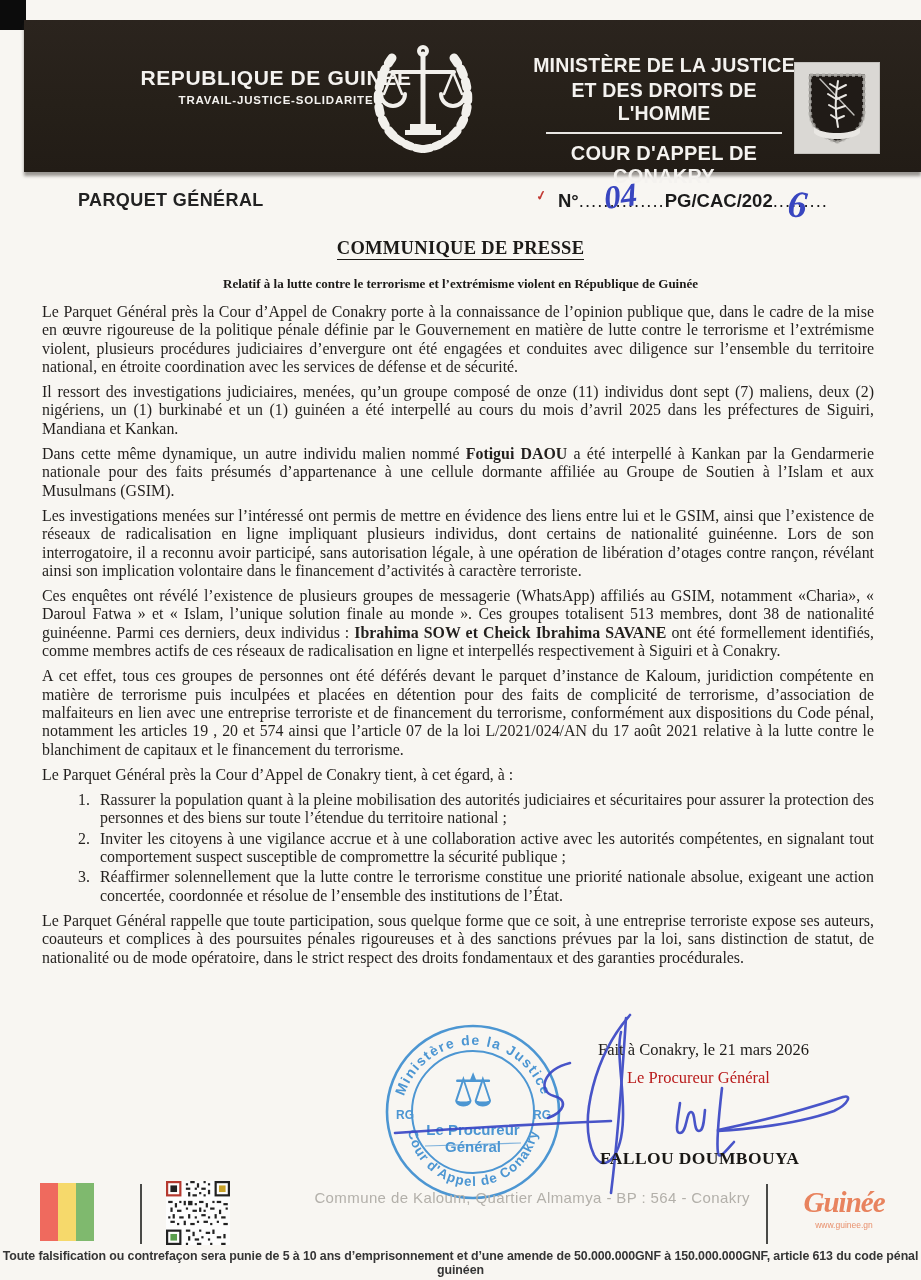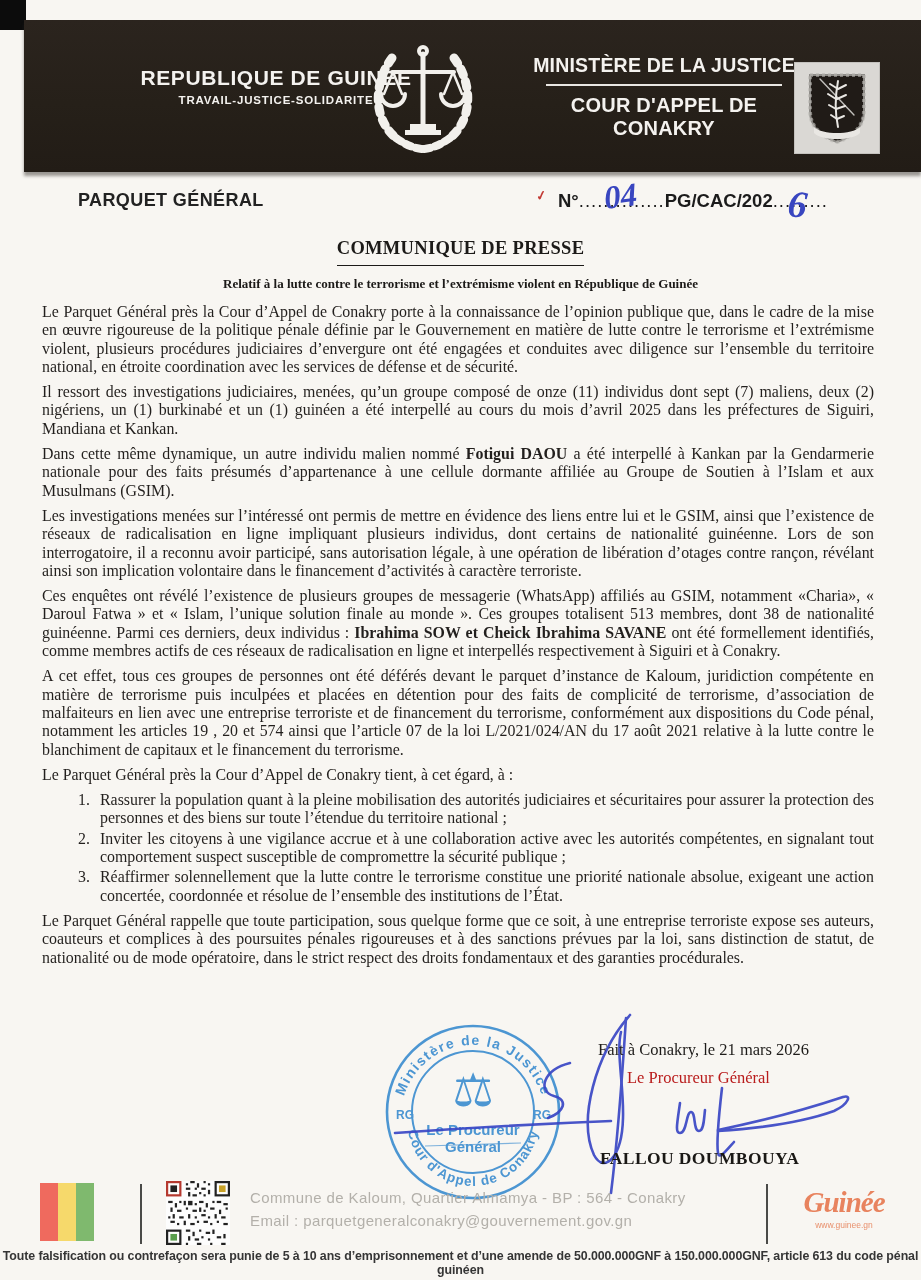--- a/index.html
+++ b/index.html
@@ -50,21 +50,21 @@
   .refline .dots{letter-spacing:1px;font-weight:400;}
   .hand{position:absolute;color:#3946c0;font-family:"Liberation Serif", serif;font-style:italic;font-weight:700;}
   .hand.h04{left:46px;top:-12px;font-size:33px;transform:rotate(-7deg);}
   .hand.h6{left:230px;top:-8px;font-size:38px;transform:rotate(6deg);}
   .redmark{position:absolute;left:-22px;top:-2px;color:#c23a34;font-size:13px;transform:rotate(-12deg);font-weight:700;}
   
   .doc-title{
     position:absolute;left:0;top:238px;width:100%;text-align:center;
     font-size:18.5px;font-weight:700;letter-spacing:.3px;color:#1c1a18;
   }
-  .doc-title span{border-bottom:1.8px solid #1c1a18;padding-bottom:7px;}
+  .doc-title span{border-bottom:1.8px solid #1c1a18;padding-bottom:1px;}
   .doc-subtitle{
     position:absolute;left:0;top:276px;width:100%;text-align:center;
     font-size:13px;font-weight:700;color:#1c1a18;
   }
   
   .body-text{
     position:absolute;left:42px;top:303px;width:832px;
     font-size:15.9px;line-height:18.3px;text-align:justify;color:#221f1d;
   }
   .body-text p{margin:0 0 7px 0;}
@@ -81,21 +81,21 @@
   .flag{position:absolute;left:40px;top:1183px;width:54px;height:58px;display:flex;}
   .flag div{flex:1;}
   .f-red{background:#ef6a5e;}
   .f-yellow{background:#f6d96b;}
   .f-green{background:#7fb96e;}
   .vdiv{position:absolute;width:2px;height:60px;background:#4a4a48;top:1184px;}
   .vdiv.d1{left:140px;}
   .vdiv.d2{left:766px;}
   .qr{position:absolute;left:166px;top:1181px;}
   .addr{
-    position:absolute;left:250px;top:1186px;width:500px;text-align:left;
+    position:absolute;left:250px;top:1186px;width:500px;text-align:right;
     font-family:"Liberation Sans", sans-serif;font-size:15px;line-height:1.55;
     color:#b3b0aa;letter-spacing:.4px;
   }
   .brand{position:absolute;left:786px;top:1186px;width:116px;text-align:center;}
   .brand .name{
     font-family:"Liberation Serif", serif;font-style:italic;font-weight:700;
     font-size:29px;color:#e8835e;letter-spacing:-1px;
   }
   .brand .url{font-family:"Liberation Sans", sans-serif;font-size:8.5px;color:#e8906d;margin-top:1px;}
   .disclaimer{
@@ -132,20 +132,21 @@
         <path d="M79,62 A12 12 0 0 0 103,62" stroke-width="4"></path>
         <circle cx="61" cy="19" r="4" stroke-width="4"></circle>
       </g>
       <rect x="48" y="92" width="26" height="6" fill="#f2f0ec"></rect>
       <rect x="43" y="98" width="36" height="5" fill="#f2f0ec"></rect>
     </svg>
   </div>
 
   <div class="right-block">
     <div class="l1">MINISTÈRE DE LA JUSTICE</div>
+    <div class="l2">ET DES DROITS DE L'HOMME</div>
     <div class="rule"></div>
     <div class="l3">COUR D'APPEL DE CONAKRY</div>
   </div>
 
   <div class="sticker">
     <svg width="70" height="78" viewBox="0 0 70 78">
       <path d="M8,6 h54 v36 c0,16 -12,26 -27,31 c-15,-5 -27,-15 -27,-31 Z" fill="#201b17" stroke="#8e8c88" stroke-width="2"></path>
       <path d="M8,6 h54 v36 c0,16 -12,26 -27,31 c-15,-5 -27,-15 -27,-31 Z" fill="none" stroke="#b9b7b3" stroke-width="4" stroke-dasharray="3 3" opacity=".6"></path>
       <g stroke="#e9e7e3" stroke-width="2" fill="none" stroke-linecap="round">
         <path d="M36,12 C33,28 33,44 36,58"></path>
@@ -317,21 +318,20 @@
       <rect x="9" y="28" width="1" height="1"></rect>
         <rect x="14" y="28" width="2" height="1"></rect>
         <rect x="20" y="28" width="1" height="1"></rect>
         <rect x="25" y="28" width="2" height="1"></rect>
     </g>
   </svg>
 </div>
 
 <div class="addr">
   <div>Commune de Kaloum, Quartier Almamya - BP : 564 - Conakry</div>
-  <div>Email : parquetgeneralconakry@gouvernement.gov.gn</div>
 </div>
 
 <div class="vdiv d2"></div>
 
 <div class="brand">
   <div class="name">Guinée</div>
   <div class="url">www.guinee.gn</div>
 </div>
 
 <div class="disclaimer">Toute falsification ou contrefaçon sera punie de 5 à 10 ans d’emprisonnement et d’une amende de 50.000.000GNF à 150.000.000GNF, article 613 du code pénal guinéen</div>

